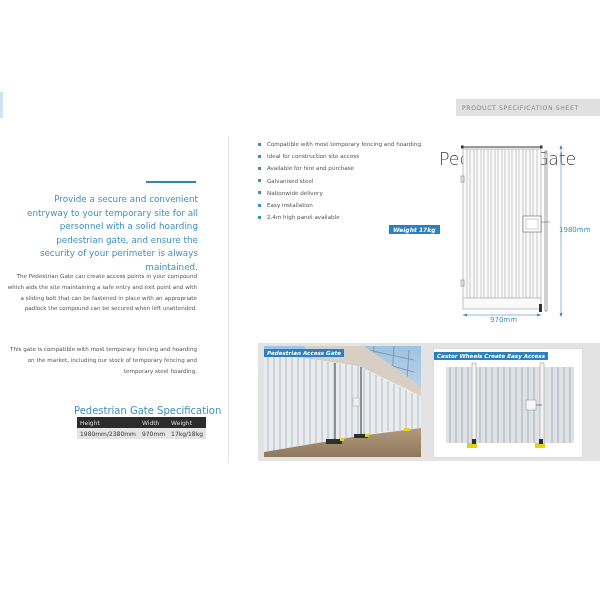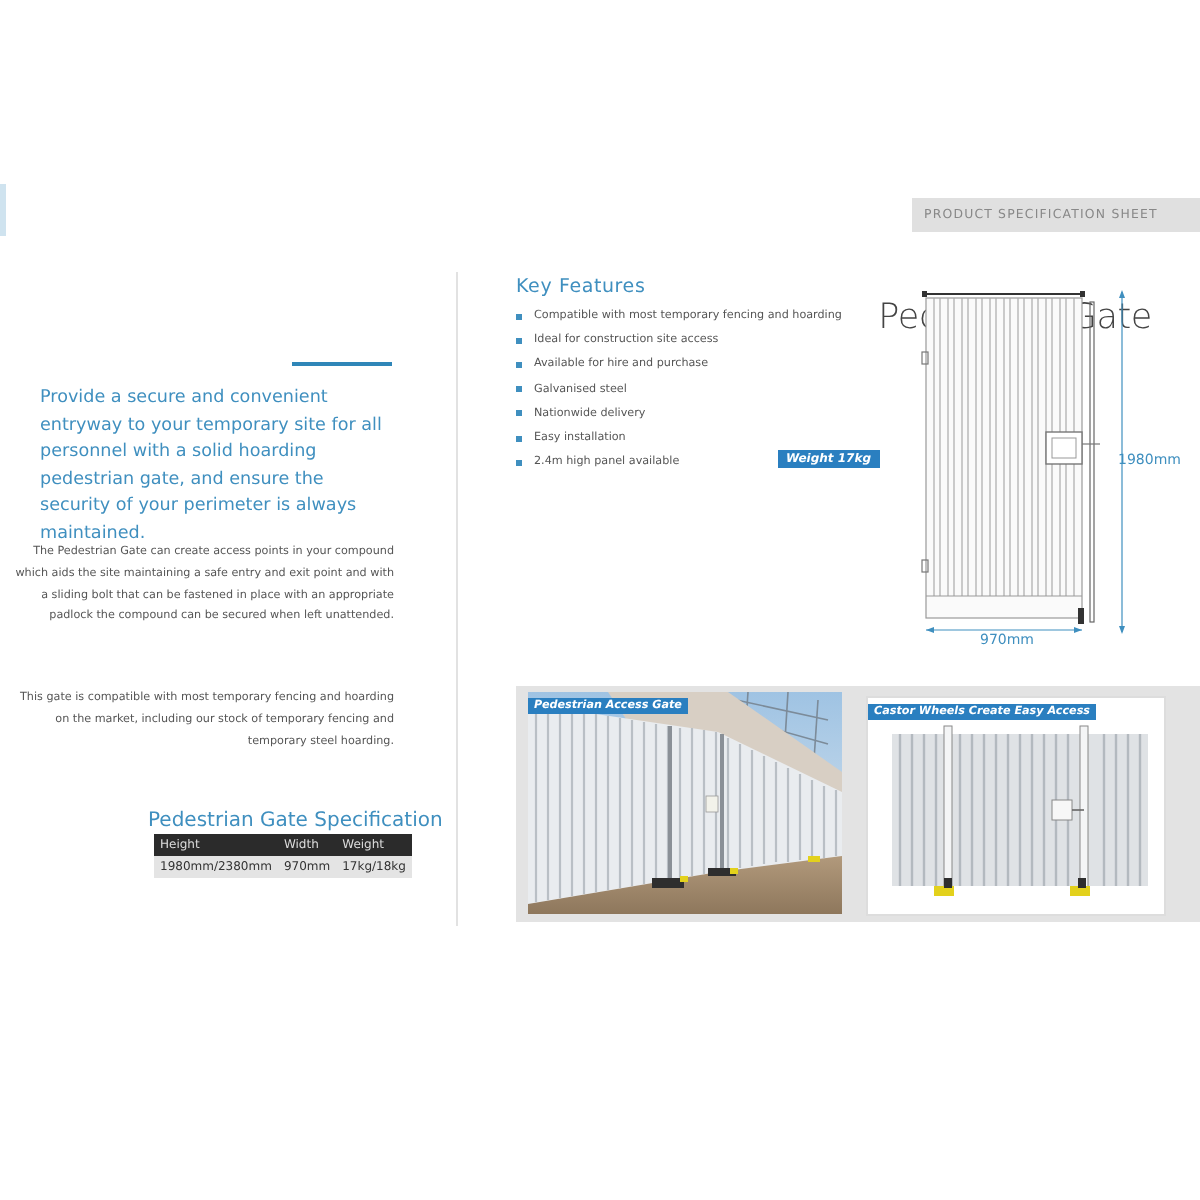--- a/index.html
+++ b/index.html
@@ -2,21 +2,21 @@
 <html><head>
 <meta charset="utf-8">
 <style>
   html, body { margin:0; padding:0; background:#ffffff; }
   body { width:600px; height:600px; position:relative; overflow:hidden;
          font-family:"DejaVu Sans", sans-serif; color:#555; }
   .edge-mark { position:absolute; left:0; top:92px; width:3px; height:26px; background:#cfe3ef; }
   .title { position:absolute; right:24px; top:149px; white-space:nowrap;
            font-family:"DejaVu Sans", sans-serif; font-weight:300; font-size:17.5px; color:#444; letter-spacing:-0.2px; }
   .title-rule { position:absolute; left:146px; top:181px; width:50px; height:2px; background:#2f86b8; }
-  .intro { position:absolute; left:20px; top:193px; width:178px; 
+  .intro { position:absolute; left:20px; top:193px; width:178px; text-align:right;
            font-size:8.8px; line-height:13.5px; color:#3f8fbf; }
   .body1 { position:absolute; left:4px; top:271px; width:193px; text-align:right;
            font-size:5.6px; line-height:10.8px; color:#555; }
   .body2 { position:absolute; left:4px; top:344px; width:193px; text-align:right;
            font-size:5.6px; line-height:10.8px; color:#555; }
   .spec-title { position:absolute; left:74px; top:405px; width:124px; text-align:right;
            font-size:10px; color:#3f8fbf; white-space:nowrap; }
   .spec-table { position:absolute; left:77px; top:417px; border-collapse:collapse; font-size:6px; }
   .spec-table th { background:#2b2b2b; color:#ddd; font-weight:normal; text-align:left; padding:1px 3px; height:9px; }
   .spec-table td { background:#e4e4e4; color:#333; padding:1px 3px; height:9px; white-space:nowrap; }
@@ -67,21 +67,20 @@
     <td>1980mm/2380mm</td>
     <td>970mm</td>
     <td>17kg/18kg</td>
   </tr>
 </tbody>
   </table>
 
 <div class="divider"></div>
 
 <div class="features">
-  <div class="features-title">Key Features</div>
   <div class="feat">
       <span class="bullet"></span>
       <span>Compatible with most temporary fencing and hoarding</span>
     </div>
   <div class="feat">
       <span class="bullet"></span>
       <span>Ideal for construction site access</span>
     </div>
   <div class="feat">
       <span class="bullet"></span>

